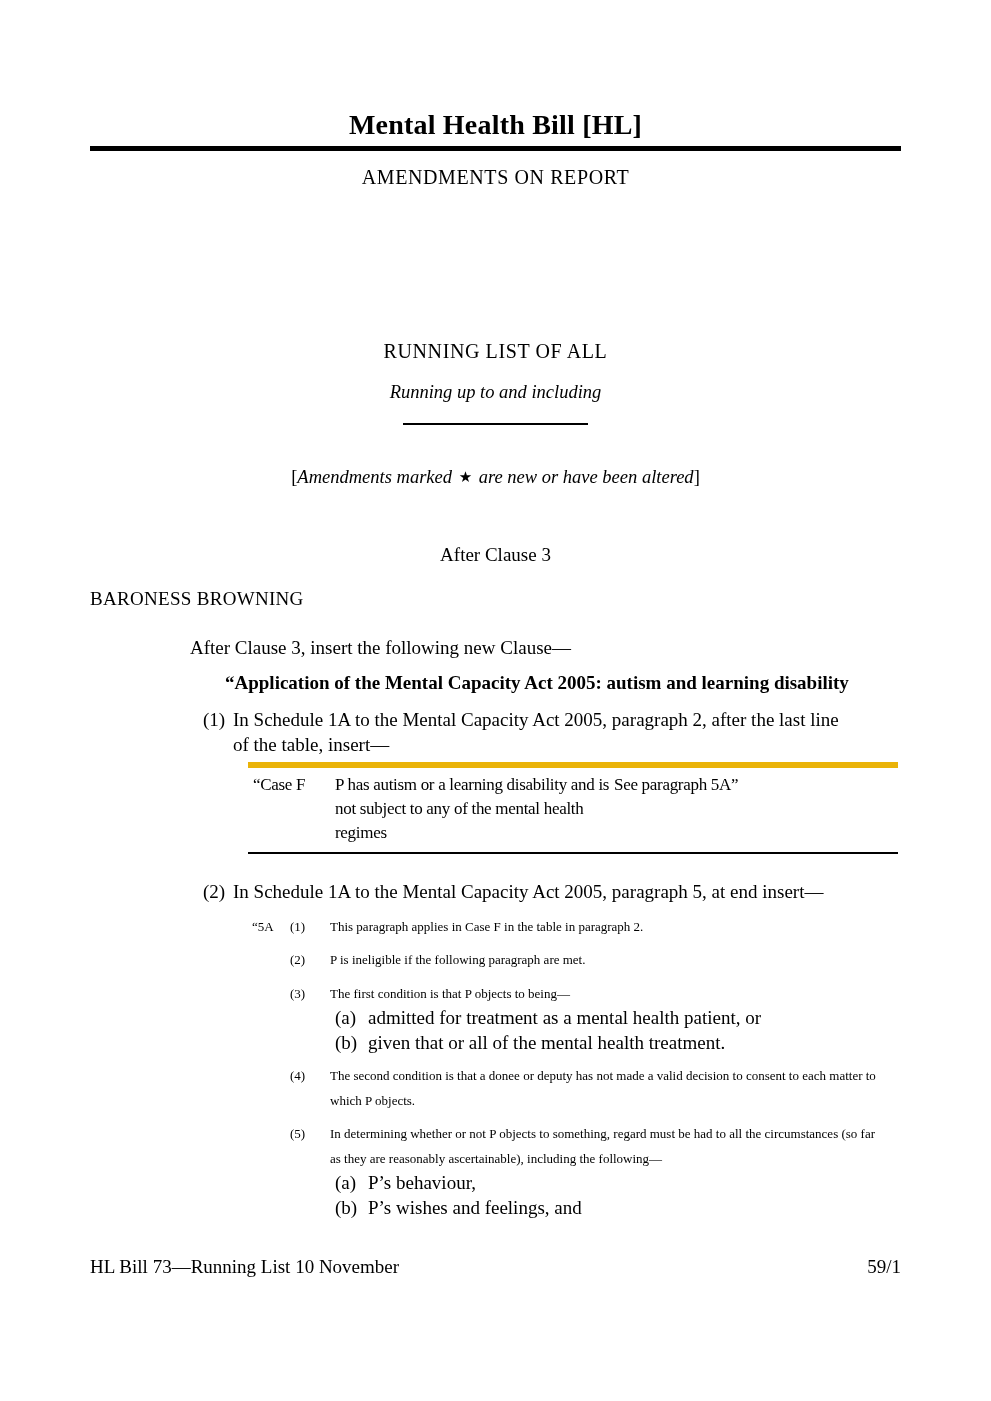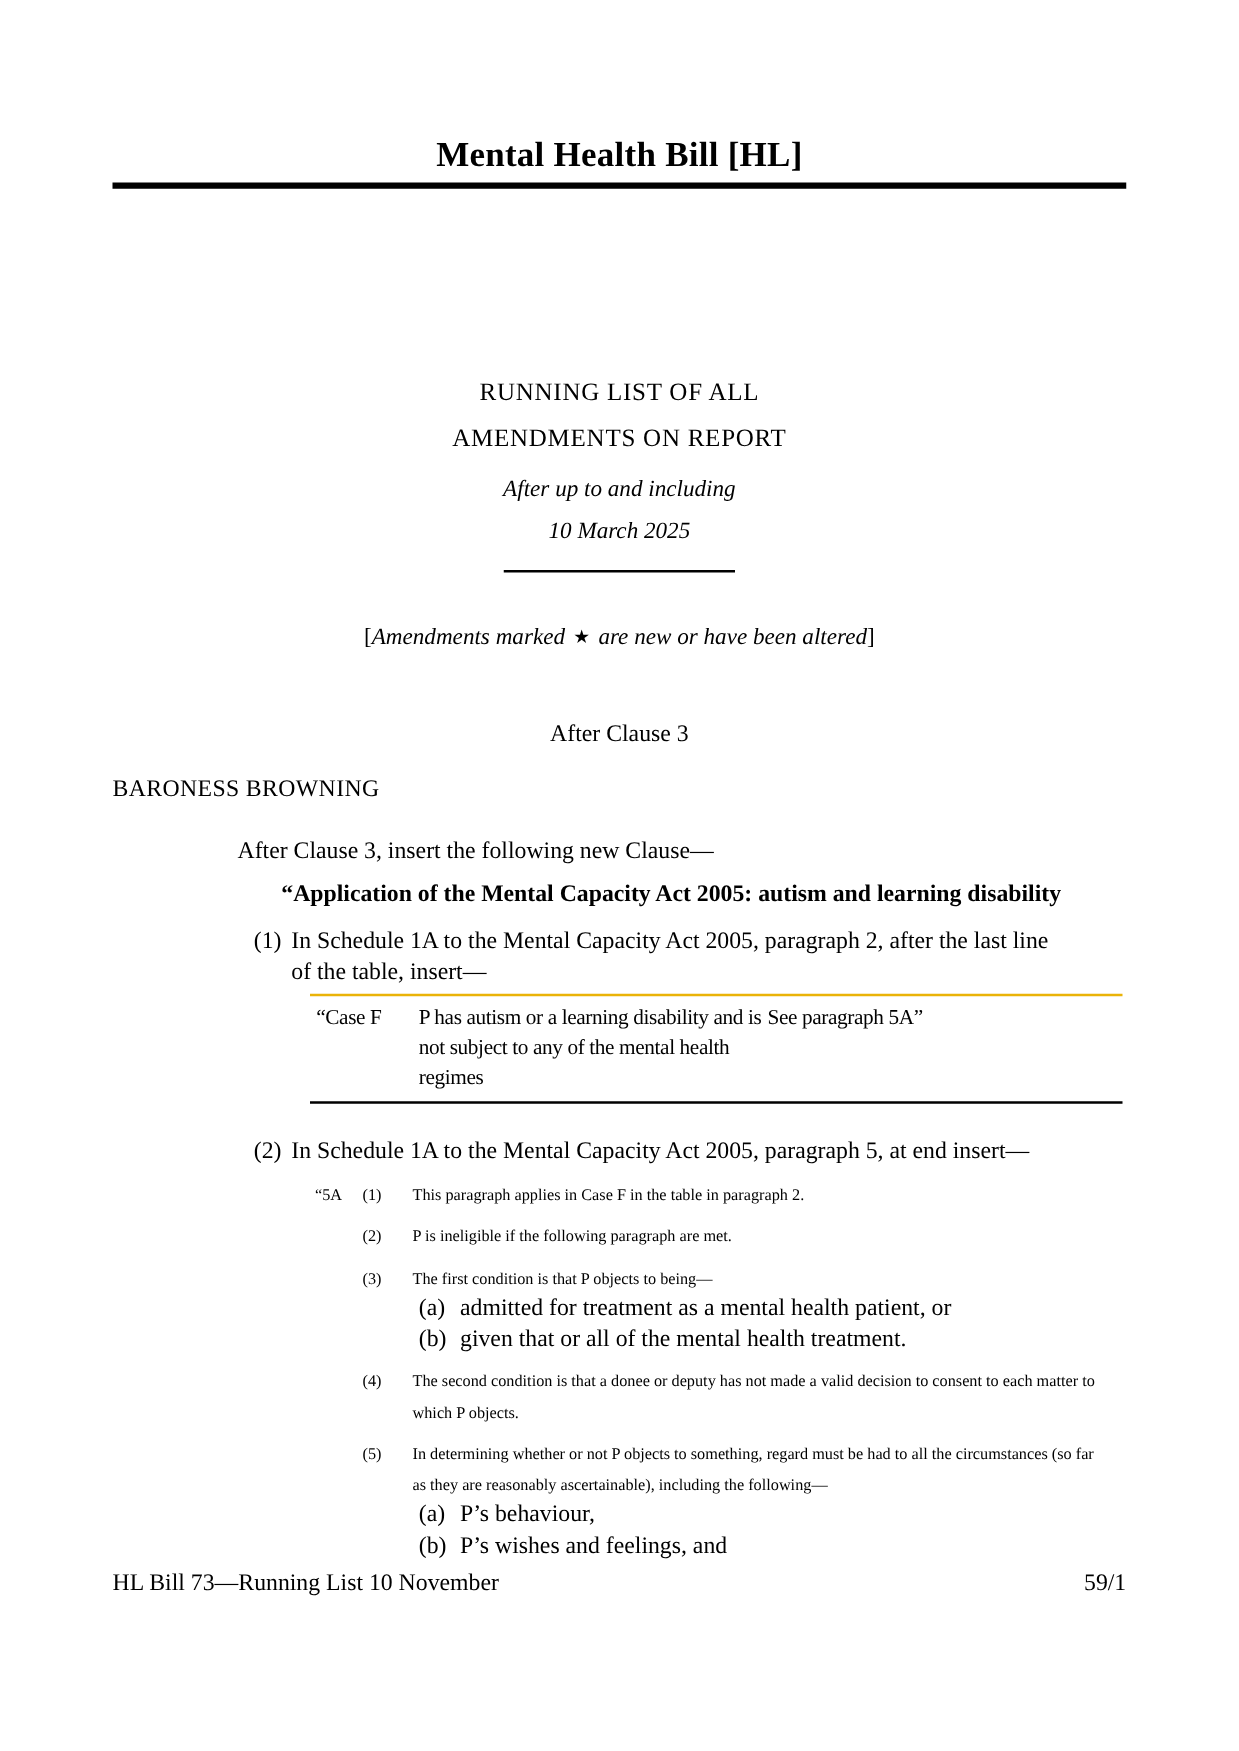--- a/index.html
+++ b/index.html
@@ -100,21 +100,21 @@
     width:625px;
     font-size:19px;
     line-height:24.5px;
   }
   .item-l1 > .num { position:absolute; left:-30px; }
   .item-l1.second { margin-top:26px; }
 
   .amend-table {
     margin:5px 0 0 158px;
     width:650px;
-    border-top:2px solid #eab308;
+    border-top:6px solid #eab308;
     border-bottom:2px solid #000;
     padding:5px 0 7px;
     font-size:17px;
     letter-spacing:-0.3px;
     line-height:24px;
   }
   .trow { display:flex; }
   .tc1 { width:87px; padding-left:5px; flex:none; }
   .tc2 { width:279px; flex:none; }
   .tc3 { flex:1; }
@@ -150,25 +150,24 @@
 </style>
 </head>
 <body>
 
 <div class="page">
   <div class="content">
 
     <h1 class="bill-title">Mental Health Bill [HL]</h1>
     <div class="double-rule"></div>
 
+    <div class="caps-line second">AMENDMENTS ON REPORT</div>
     <div class="caps-line first">RUNNING LIST OF ALL</div>
-    <div class="caps-line second">AMENDMENTS ON REPORT</div>
-
-    <div class="italic-line first">After up to and including</div>
-    <div class="italic-line second">10 March 2025</div>
+
+    <div class="italic-line first">Running up to and including</div>
 
     <div class="short-rule"></div>
 
     <div class="marked-note"><span>[</span><span class="it">Amendments marked</span> <span class="star">★</span> <span class="it">are new or have been altered</span><span>]</span></div>
 
     <div class="section-heading">After Clause 3</div>
     <div class="mover">BARONESS BROWNING</div>
 
     <div class="instruction">After Clause 3, insert the following new Clause—</div>
     <div class="clause-title">“Application of the Mental Capacity Act 2005: autism and learning disability</div>

